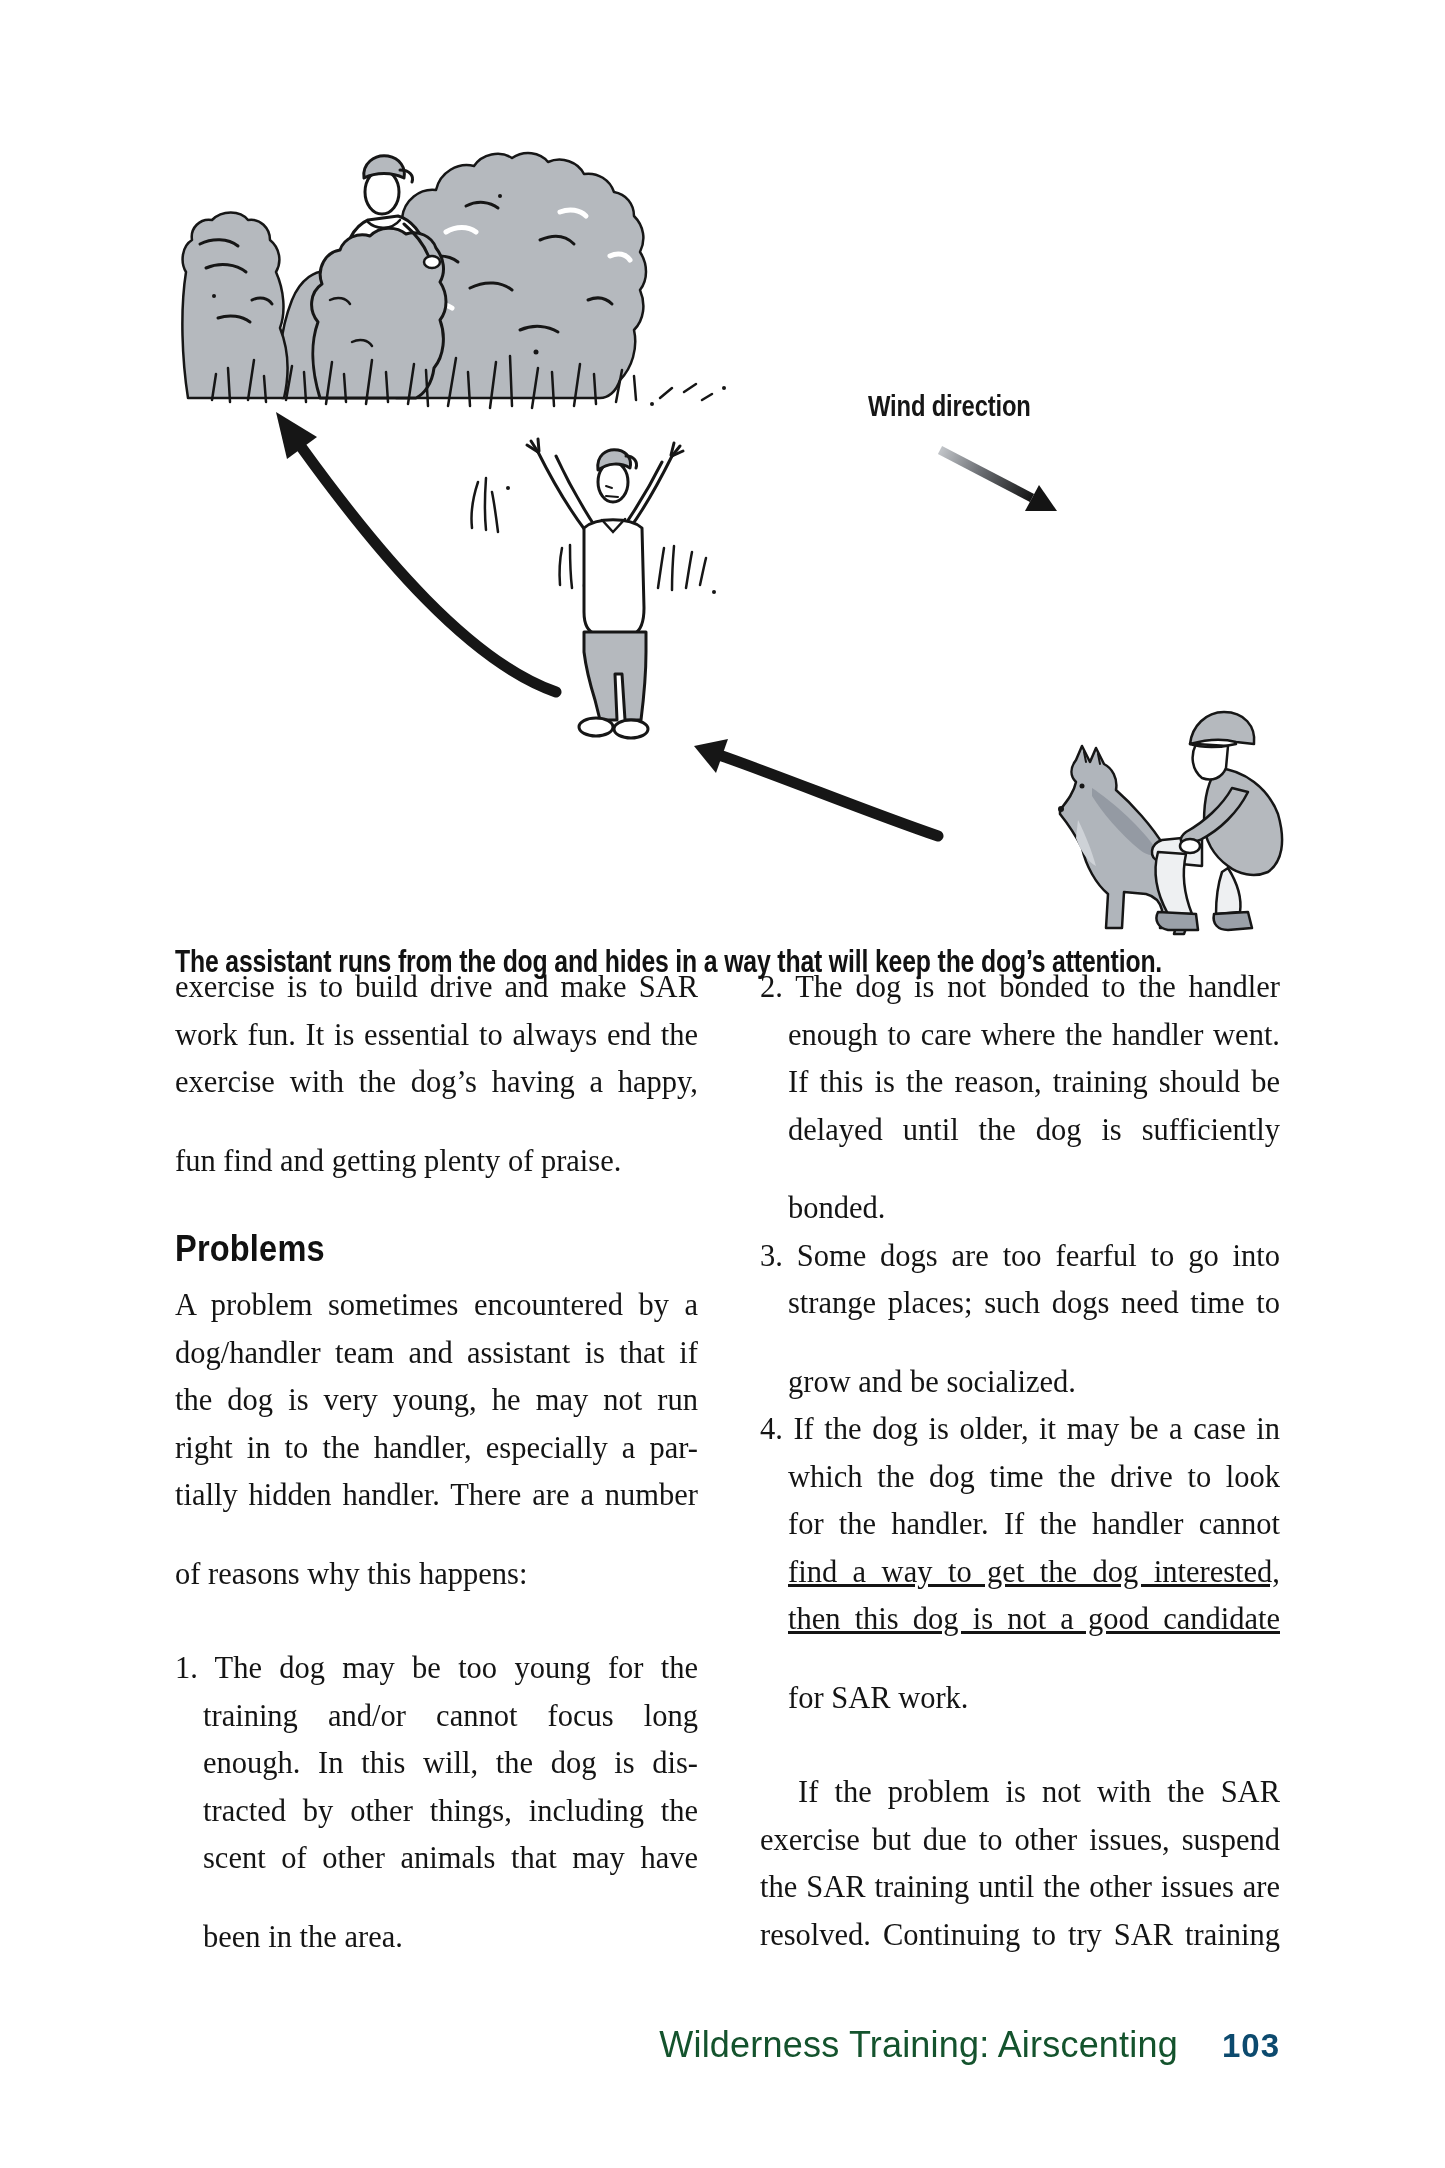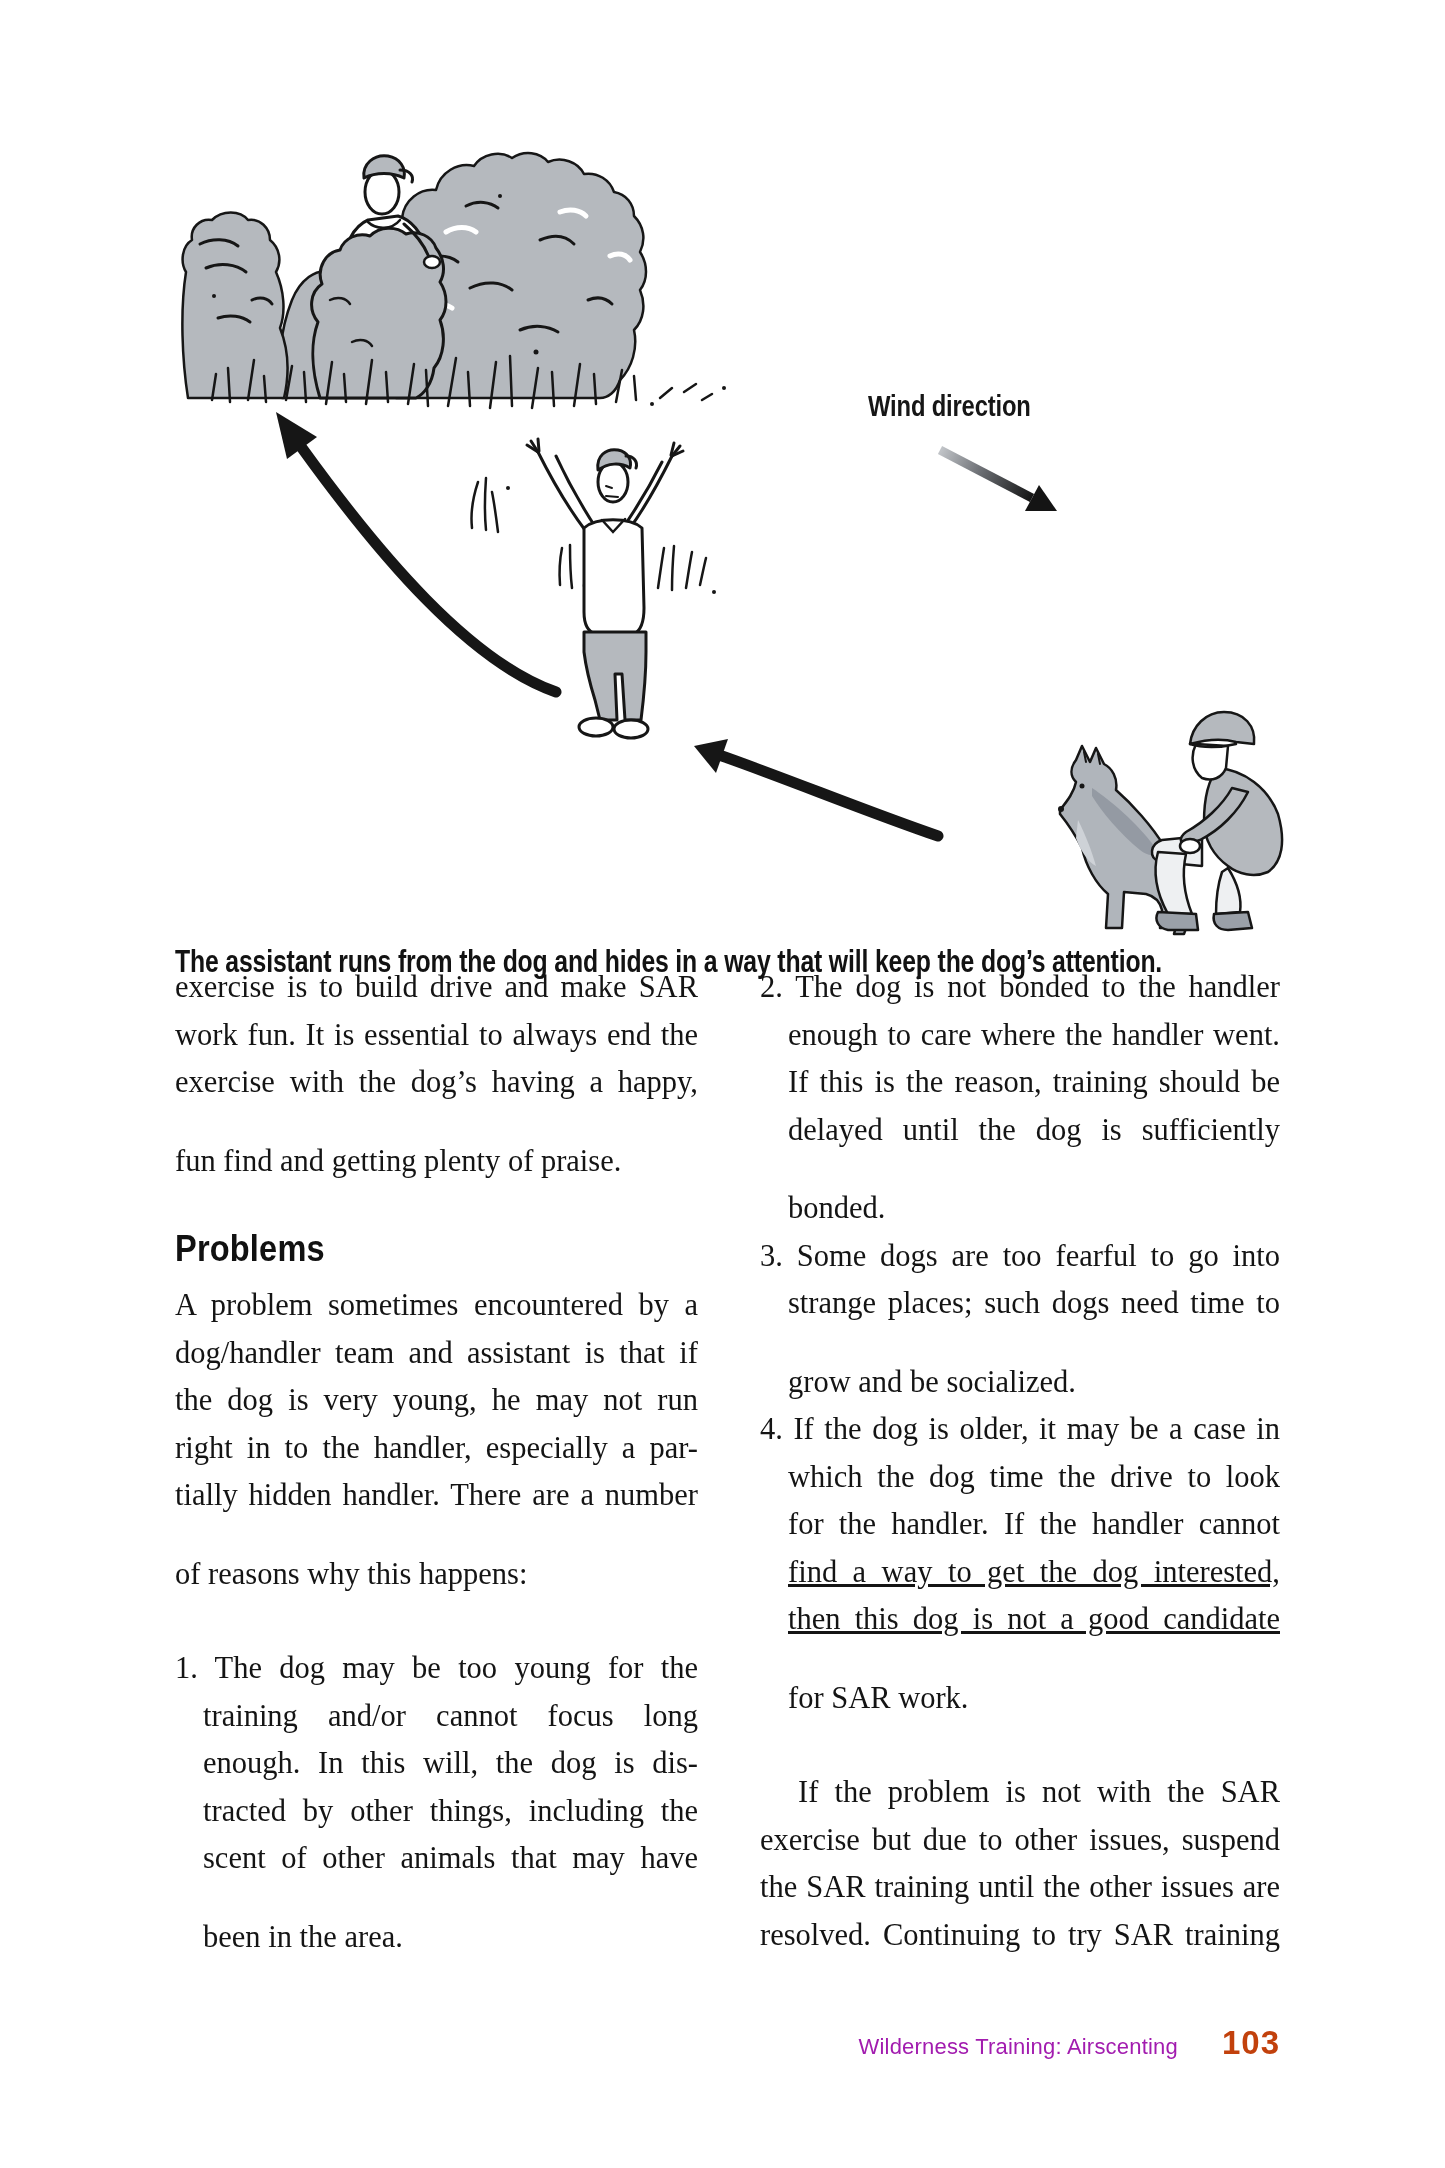--- a/index.html
+++ b/index.html
@@ -38,26 +38,26 @@
     transform:scaleX(.88);transform-origin:left top;letter-spacing:.2px;
   }
   .block{margin:0;}
   .gap-above{margin-top:47px;}
   
   .footer{
     position:absolute;right:165px;top:2024px;
     display:flex;align-items:baseline;white-space:nowrap;
   }
   .footer-section{
-    font-family:"Liberation Sans", sans-serif;font-size:22px;color:#a21caf;
+    font-family:"Liberation Sans", sans-serif;font-size:36px;color:#14532d;
     letter-spacing:.2px;
   }
   .footer-page{
     font-family:"Liberation Sans", sans-serif;font-weight:700;font-size:33px;
-    color:#c2410c;margin-left:44px;letter-spacing:1px;
+    color:#0c4a6e;margin-left:44px;letter-spacing:1px;
   }
 </style>
 </head>
 <body>
 
 <svg class="illo" viewBox="0 0 1445 950" xmlns="http://www.w3.org/2000/svg">
   <defs>
     <linearGradient id="windgrad" gradientUnits="userSpaceOnUse" x1="940" y1="450" x2="1032" y2="498">
       <stop offset="0" stop-color="#c2c5c9"></stop>
       <stop offset="0.45" stop-color="#6a6d72"></stop>

